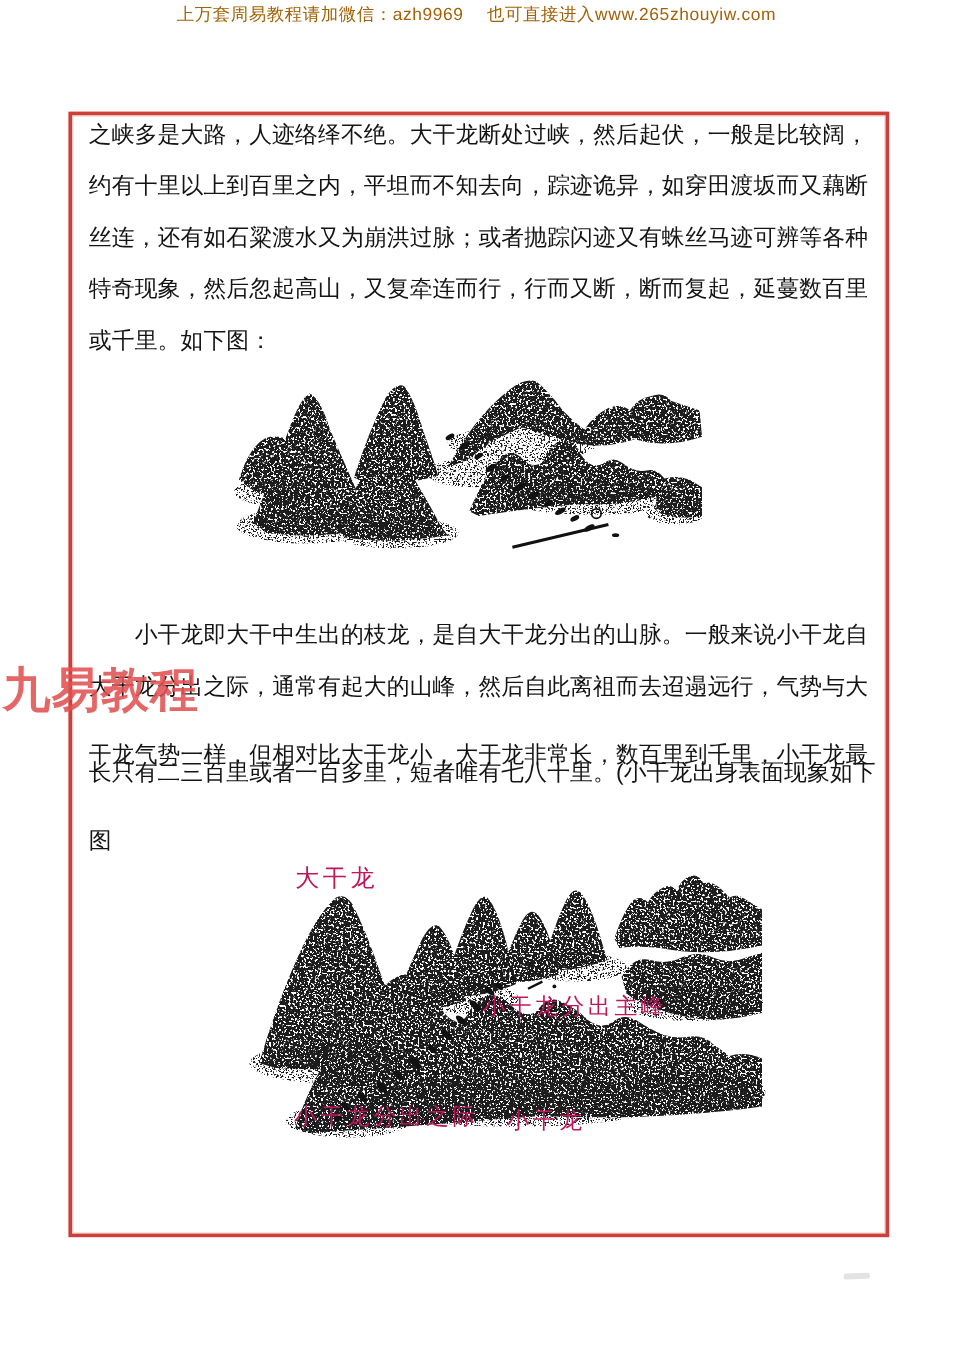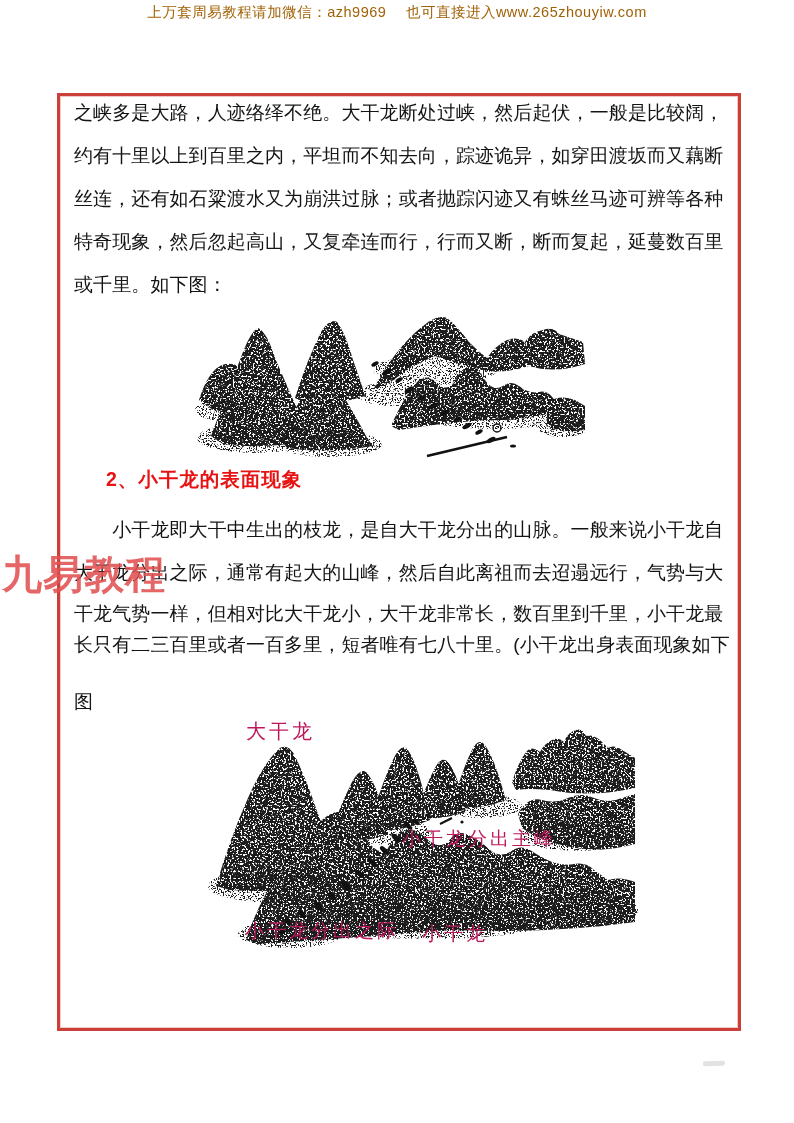--- a/index.html
+++ b/index.html
@@ -101,26 +101,25 @@
         <ellipse cx="272" cy="128" rx="5" ry="2.2" transform="rotate(-30 272 128)"></ellipse>
         <ellipse cx="284" cy="134" rx="4" ry="2" transform="rotate(-28 284 134)"></ellipse>
         <ellipse cx="296" cy="142" rx="5" ry="2.2" transform="rotate(-30 296 142)"></ellipse>
         <circle cx="302" cy="130" r="4" fill="none" stroke="#111" stroke-width="1.4"></circle>
         <path d="M232,158 L312,139" stroke="#111" stroke-width="2.6" fill="none"></path>
         <ellipse cx="318" cy="148" rx="3" ry="1.6"></ellipse>
       </g>
     </svg>
   </div>
 
-  <div class="section-heading" style="top:374px">2、小干龙的表面现象</div>
 
   <div class="para" style="top:412px">
     <div class="body-line" style="top:0">　　小干龙即大干中生出的枝龙，是自大干龙分出的山脉。一般来说小干龙自</div>
     <div class="body-line" style="top:43px">大干龙分出之际，通常有起大的山峰，然后自此离祖而去迢遢远行，气势与大</div>
-    <div class="body-line" style="top:84px">干龙气势一样，但相对比大干龙小，大干龙非常长，数百里到千里，小干龙最</div>
+    <div class="body-line" style="top:100px">干龙气势一样，但相对比大干龙小，大干龙非常长，数百里到千里，小干龙最</div>
     <div class="body-line" style="top:115px">长只有二三百里或者一百多里，短者唯有七八十里。(小干龙出身表面现象如下</div>
     <div class="body-line" style="top:172px">图</div>
   </div>
 
   <div class="figure" style="left:130px;top:622px;width:448px;height:238px">
     <svg width="448" height="238" viewBox="0 0 448 238">
       <defs>
         <filter id="d2" x="-15%" y="-15%" width="130%" height="130%">
           <feTurbulence type="fractalNoise" baseFrequency="0.55" numOctaves="3" seed="21" result="n"></feTurbulence>
           <feColorMatrix in="n" type="matrix" values="0 0 0 0 0  0 0 0 0 0  0 0 0 0 0  0 0 0 14 -5.2" result="m"></feColorMatrix>

